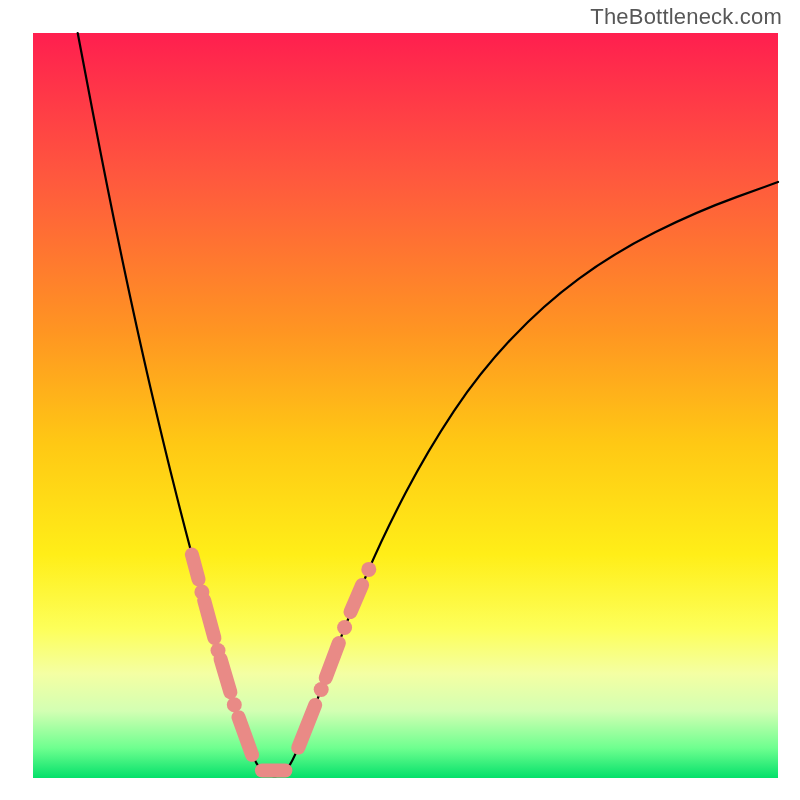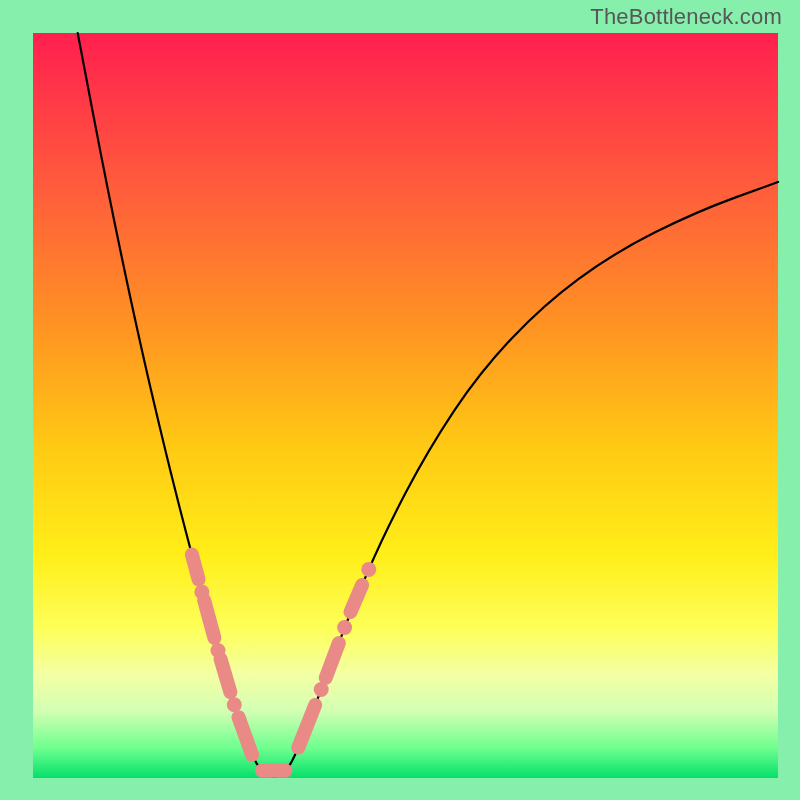--- a/index.html
+++ b/index.html
@@ -9,21 +9,21 @@
     height: 800px;
     background: #000;
     font-family: Arial, Helvetica, sans-serif;
   }
   .frame {
     position: absolute;
     top: 0;
     left: 0;
     width: 800px;
     height: 800px;
-    background: #86efac;
+    background: #ffffff;
   }
   .plot {
     position: absolute;
     top: 33px;
     left: 33px;
     width: 745px;
     height: 745px;
     
   }
   .watermark {

